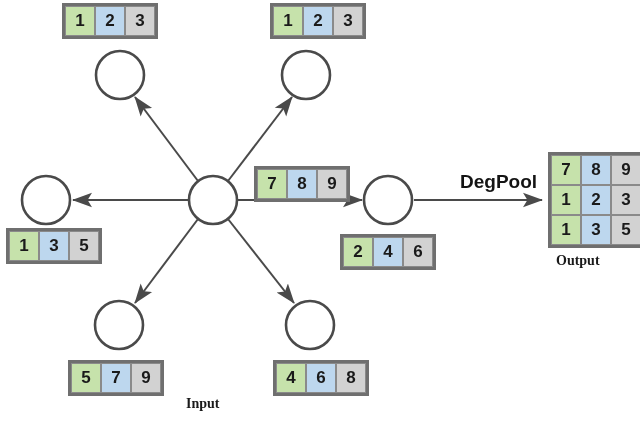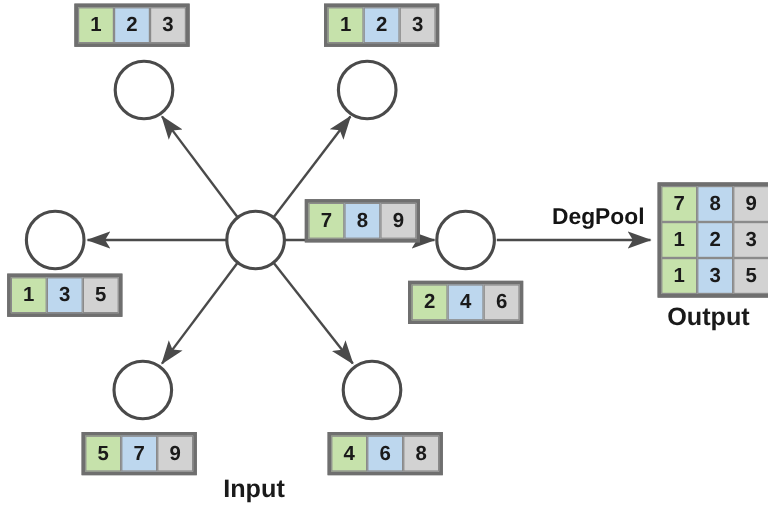--- a/index.html
+++ b/index.html
@@ -66,25 +66,25 @@
     justify-content: center;
     font-size: 17px;
     font-weight: bold;
     color: #1a1a1a;
     font-family: "Liberation Sans", sans-serif;
   }
 
   
   .caption {
     position: absolute;
-    font-size: 21px;
+    font-size: 14px;
     font-weight: bold;
     color: #1a1a1a;
     white-space: nowrap;
-    font-family: Liberation Sans, sans-serif;
+    font-family: Liberation Serif, serif;
   }
   .op-label {
     position: absolute;
     font-size: 19px;
     font-weight: bold;
     color: #141414;
     white-space: nowrap;
     font-family: "Liberation Sans", sans-serif;
   }
 </style>

